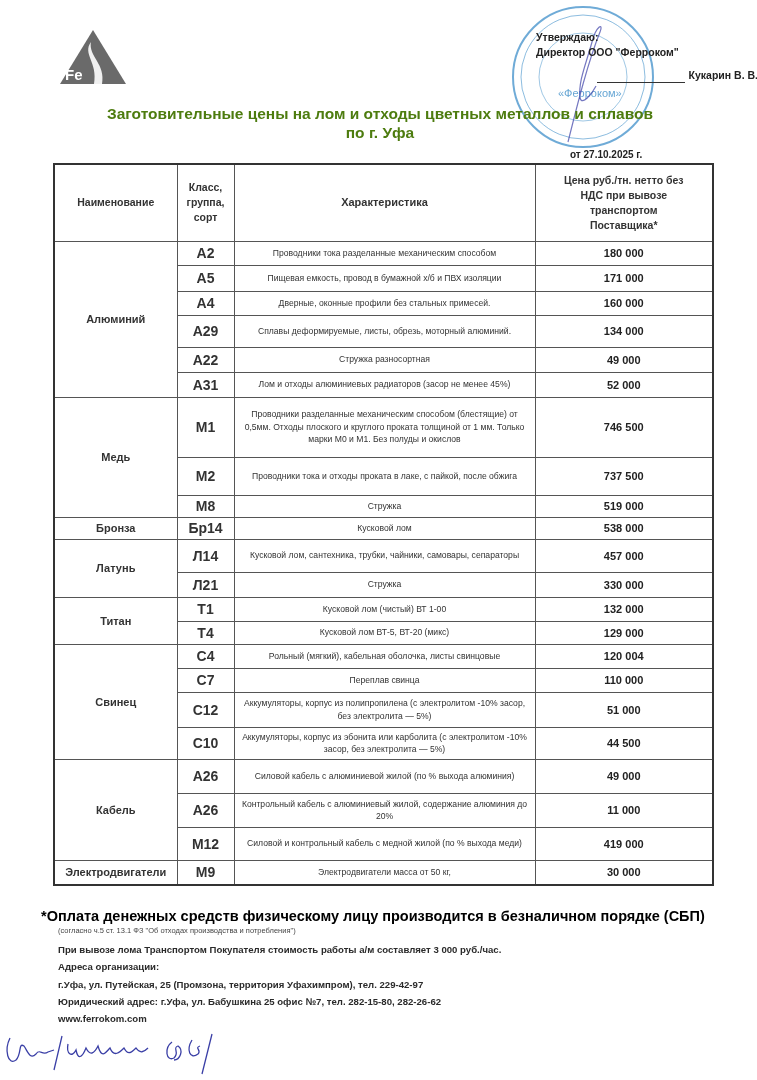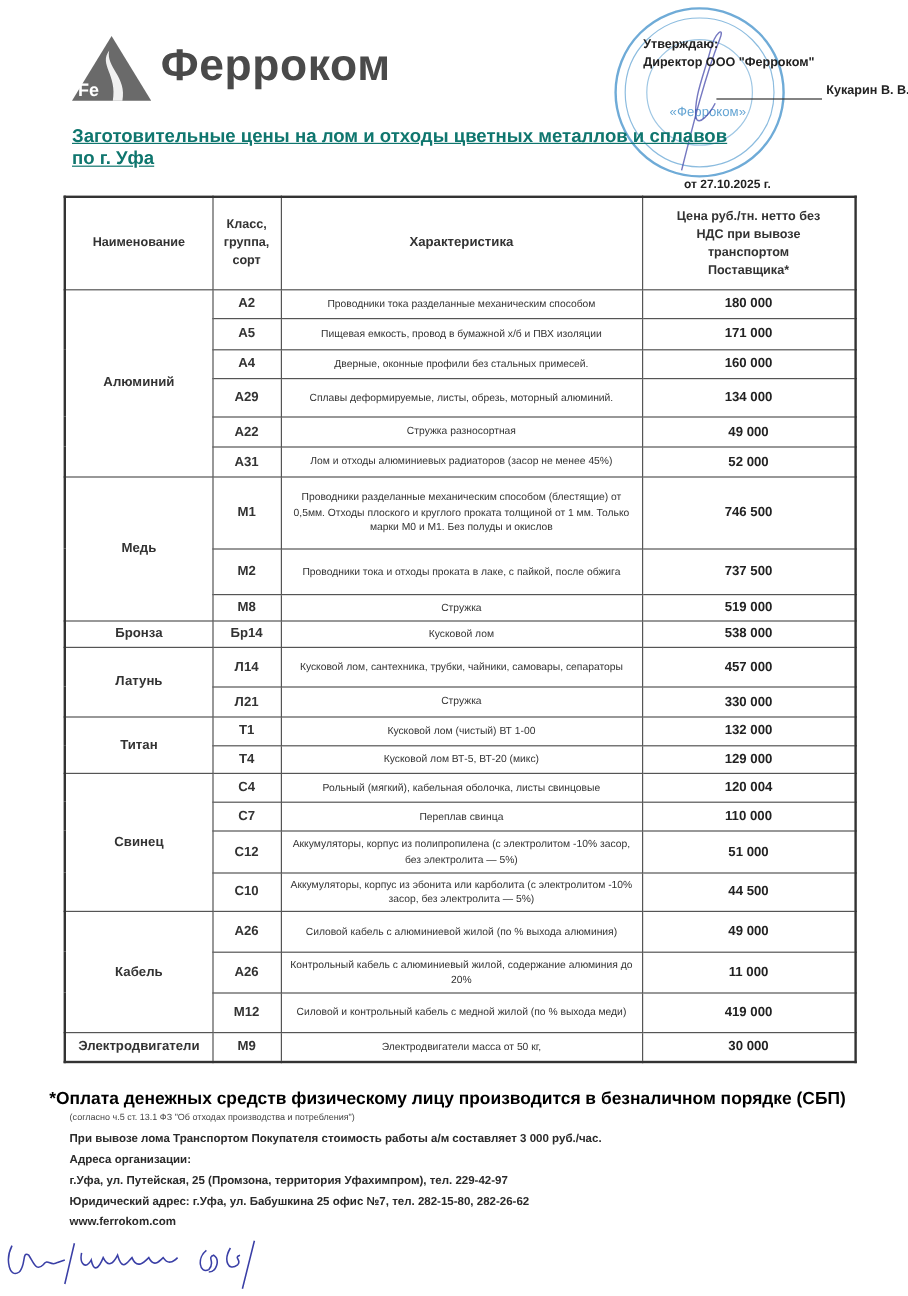--- a/index.html
+++ b/index.html
@@ -8,47 +8,46 @@
   .abs { position:absolute; }
   
   #logo { left:58px; top:28px; width:320px; height:60px; }
   #logo .tri { position:absolute; left:0; top:0; }
   #logo .brand { position:absolute; left:76px; top:6px; font-size:37px; font-weight:bold; color:#4a4a4a; letter-spacing:0.5px; }
   
   #approve { left:536px; top:30px; font-size:10.5px; font-weight:bold; line-height:15px; color:#222; }
   #approve .sigline { display:inline-block; width:88px; border-bottom:1px solid #333; margin-right:4px; vertical-align:bottom; }
   #stamp { left:508px; top:2px; width:150px; height:150px; }
   
-  #title { left:60px; top:104px; width:640px; font-size:15.5px; font-weight:bold; line-height:19px; color:#0f766e;text-decoration:underline; }
+  #title { left:60px; top:104px; width:640px; text-align:center; font-size:15.5px; font-weight:bold; line-height:19px; color:#4d7c0f; }
   #date { left:570px; top:149px; font-size:10px; font-weight:bold;text-align:right; }
   
   table#prices { position:absolute; left:53px; top:163px; width:659px; border-collapse:collapse; table-layout:fixed; }
   #prices td, #prices th { border:1px solid #555; text-align:center; vertical-align:middle; padding:0 4px; }
   #prices { border:2px solid #333; }
   #prices th { font-size:10.5px; font-weight:bold; color:#333; line-height:15px; }
   #prices td.name { font-size:11px; font-weight:bold; color:#333;margin-left:40px; }
-  #prices td.cls { font-size:11px; font-weight:bold; color:#333; }
+  #prices td.cls { font-size:14px; font-weight:bold; color:#333; }
   #prices td.desc { font-size:8.6px; color:#333; line-height:12.5px; }
   #prices td.price { font-size:11px; font-weight:bold; color:#222; }
   
   #note-main { left:41px; top:908px; font-size:14.5px; font-weight:bold; color:#000000; }
   #note-sub { left:58px; top:926px; font-size:7.5px; color:#444; }
   #footer-lines { left:58px; top:941px; font-size:9.6px; font-weight:bold; color:#2a2a2a; line-height:17.3px; }
   #handsign { left:2px; top:1030px; }
 </style>
 </head>
 <body>
 
 <div id="logo" class="abs">
   <svg class="tri" width="70" height="58" viewBox="0 0 70 58">
     <polygon points="35,2 68,56 2,56" fill="#6a6a6a"></polygon>
     <path d="M33,14 C24,26 40,34 36,56 L44,56 C48,36 30,28 33,14 Z" fill="#ffffff" opacity="0.9"></path>
     <text x="7" y="52" font-size="15" font-weight="bold" fill="#ffffff" font-family="Liberation Sans, sans-serif">Fe</text>
   </svg>
-  <span class="brand">Ферроком</span>
 </div>
 
 <svg id="stamp" class="abs" viewBox="0 0 150 150">
   <circle cx="75" cy="75" r="70" fill="none" stroke="#3f8fc9" stroke-width="2" opacity="0.75"></circle>
   <circle cx="75" cy="75" r="62" fill="none" stroke="#3f8fc9" stroke-width="1" opacity="0.6"></circle>
   <circle cx="75" cy="75" r="44" fill="none" stroke="#3f8fc9" stroke-width="1" opacity="0.5"></circle>
   <text x="50" y="95" font-size="11" fill="#3f8fc9" opacity="0.8" font-family="Liberation Sans, sans-serif">«Ферроком»</text>
   <path d="M60,140 C70,100 80,60 92,30 C96,20 88,24 84,40 C78,62 70,80 72,96 C74,104 84,92 88,84" fill="none" stroke="#3a3fa6" stroke-width="1.2" opacity="0.7"></path>
 </svg>
 

